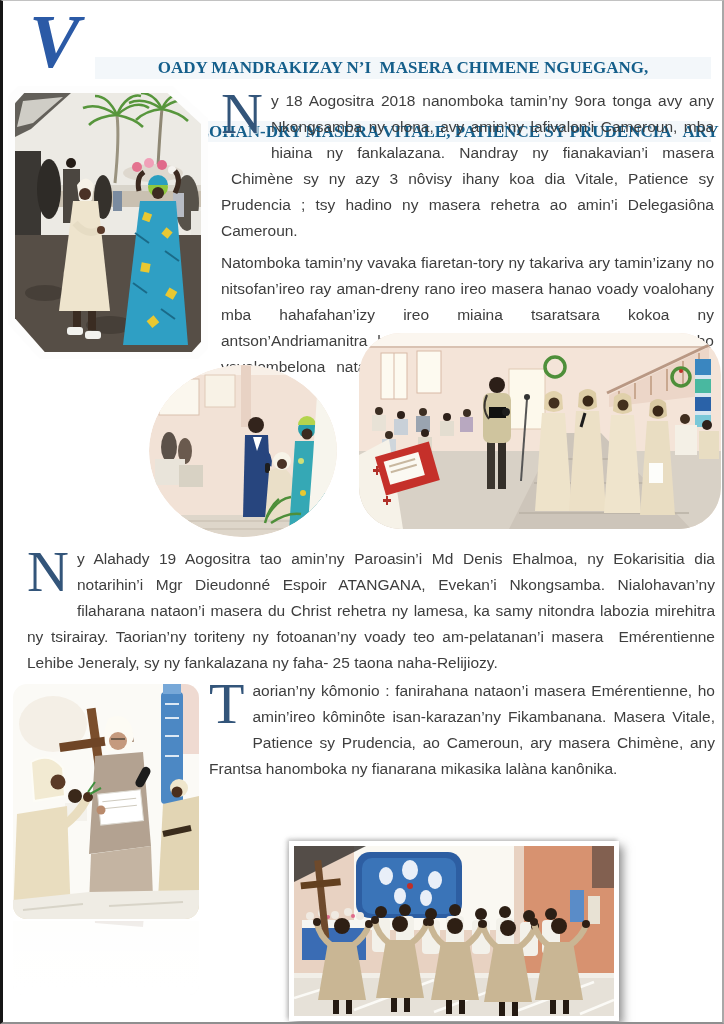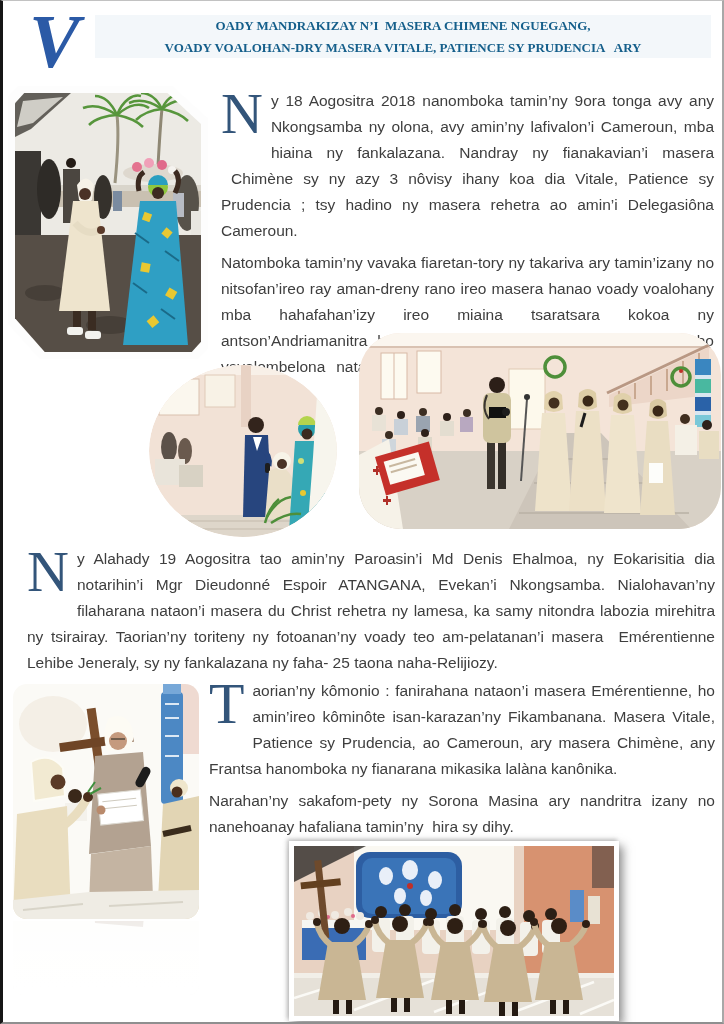--- a/index.html
+++ b/index.html
@@ -12,23 +12,24 @@
   }
   
   .dropcap-v {
     position:absolute; left:26px; top:6px; width:64px;
     font-family:"Liberation Serif", serif; font-style:italic; font-weight:bold;
     font-size:76px; line-height:68px; color:#2b5aa6;
   }
   .masthead { position:absolute; left:92px; top:14px; width:616px; text-align:center; }
   .title-line {
     font-family:"Liberation Serif", serif; font-weight:bold;
-    font-size:13px; line-height:21.5px; color:#155f8b;
+    font-size:17px; line-height:21.5px; color:#155f8b;
     background:rgba(222,233,241,0.35);
     white-space:nowrap;
+    margin-top:42px;
   }
   
   .tblock { position:absolute; text-align:justify; color:#3e3e3e;
             font-size:15.5px; line-height:26px; }
   .tblock p { margin:0; }
   .tblock p + p { margin-top:6px; }
   #text1 { left:218px; top:87px;  width:493px; }
   #text2 { left:24px;  top:545px; width:688px; }
   #text3 { left:206px; top:677px; width:506px; }
   .dcap {
@@ -370,21 +371,20 @@
       <g stroke="#d8d4c8" stroke-width="2">
         <line x1="10" y1="226" x2="70" y2="220"></line>
           <line x1="96" y1="222" x2="170" y2="218"></line>
       </g>
     </svg>
     <div class="fade"></div>
   </div>
 
   <div class="tblock" id="text3">
     <p><span class="dcap">T</span><span>aorian’ny kômonio : fanirahana nataon’i masera Emérentienne, ho amin’ireo kôminôte isan-karazan’ny Fikambanana. Masera Vitale, Patience sy Prudencia, ao Cameroun, ary masera Chimène, any Frantsa hanomboka ny fianarana mikasika lalàna kanônika.</span></p>
-    <p><span>Narahan’ny sakafom-pety ny Sorona Masina ary nandritra izany no nanehoanay hafaliana tamin’ny &nbsp;hira sy dihy.</span></p>
   </div>
 
   <div class="photo" id="photo5" title="Five sisters in beige habits dance and sing before the blue altar mural, clergy in white behind them">
     <svg viewBox="0 0 320 170">
       <defs>
         <g id="cleric">
           <circle cx="9" cy="6" r="6" fill="#2c1f15"></circle>
           <rect x="0" y="12" width="18" height="34" rx="4" fill="#f3f1ea"></rect>
         </g>
         <g id="dancer">

